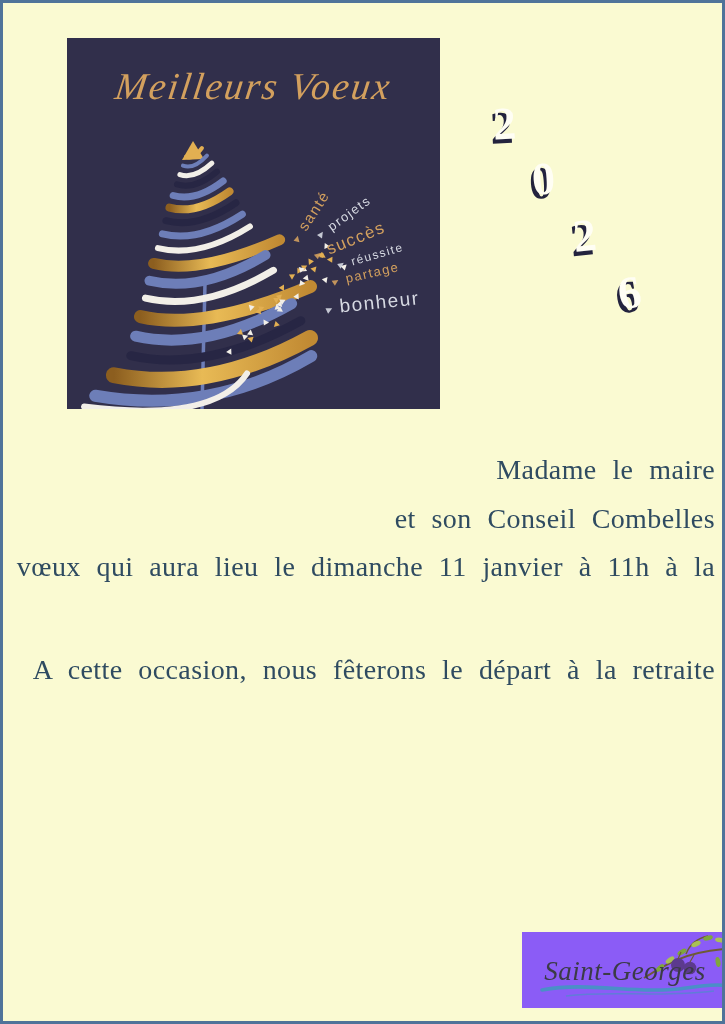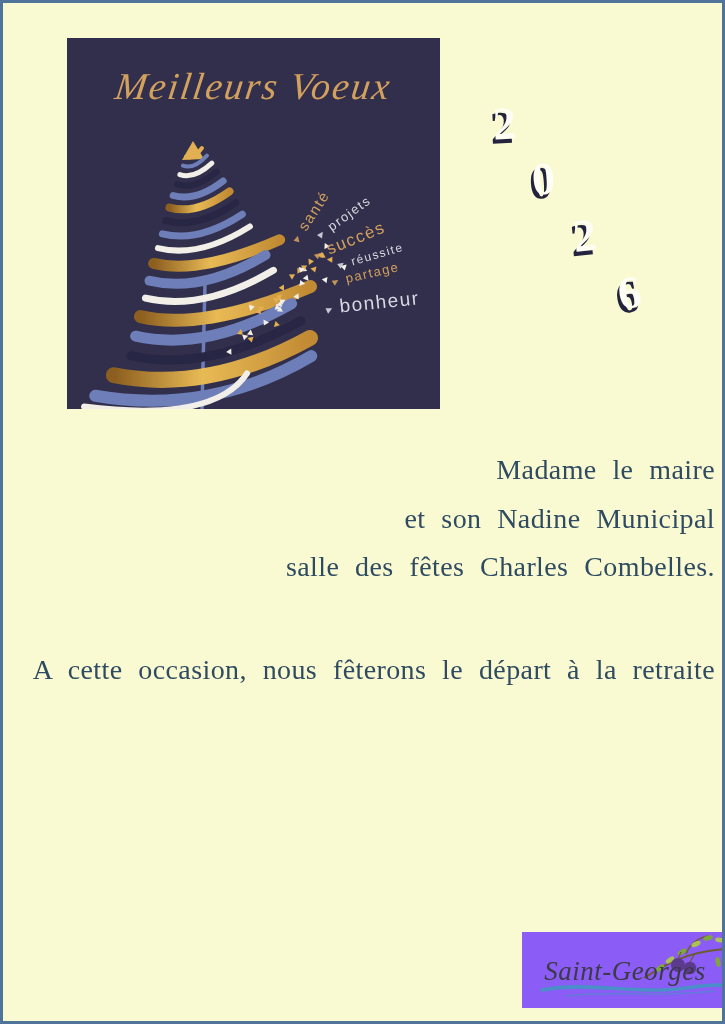--- a/index.html
+++ b/index.html
@@ -171,22 +171,22 @@
   </div>
 
   <span class="digit d1">2</span>
   <span class="digit d2">0</span>
   <span class="digit d3">2</span>
   <span class="digit d4">6</span>
 
   <div class="invite">
     <p class="para1">
       <span class="line">Madame le maire</span>
-      <span class="line">et son Nadine Municipal</span>
-      <span class="line">salle des fêtes Charles Combelles.</span>
+      <span class="line">et son Conseil Combelles</span>
+      <span class="line">vœux qui aura lieu le dimanche 11 janvier à 11h à la</span>
     </p>
     <p class="para2">
       <span class="line">A cette occasion, nous fêterons le départ à la retraite</span>
     </p>
   </div>
 
   <div class="logo">
     <svg viewBox="0 0 212 76">
 
       <g>

